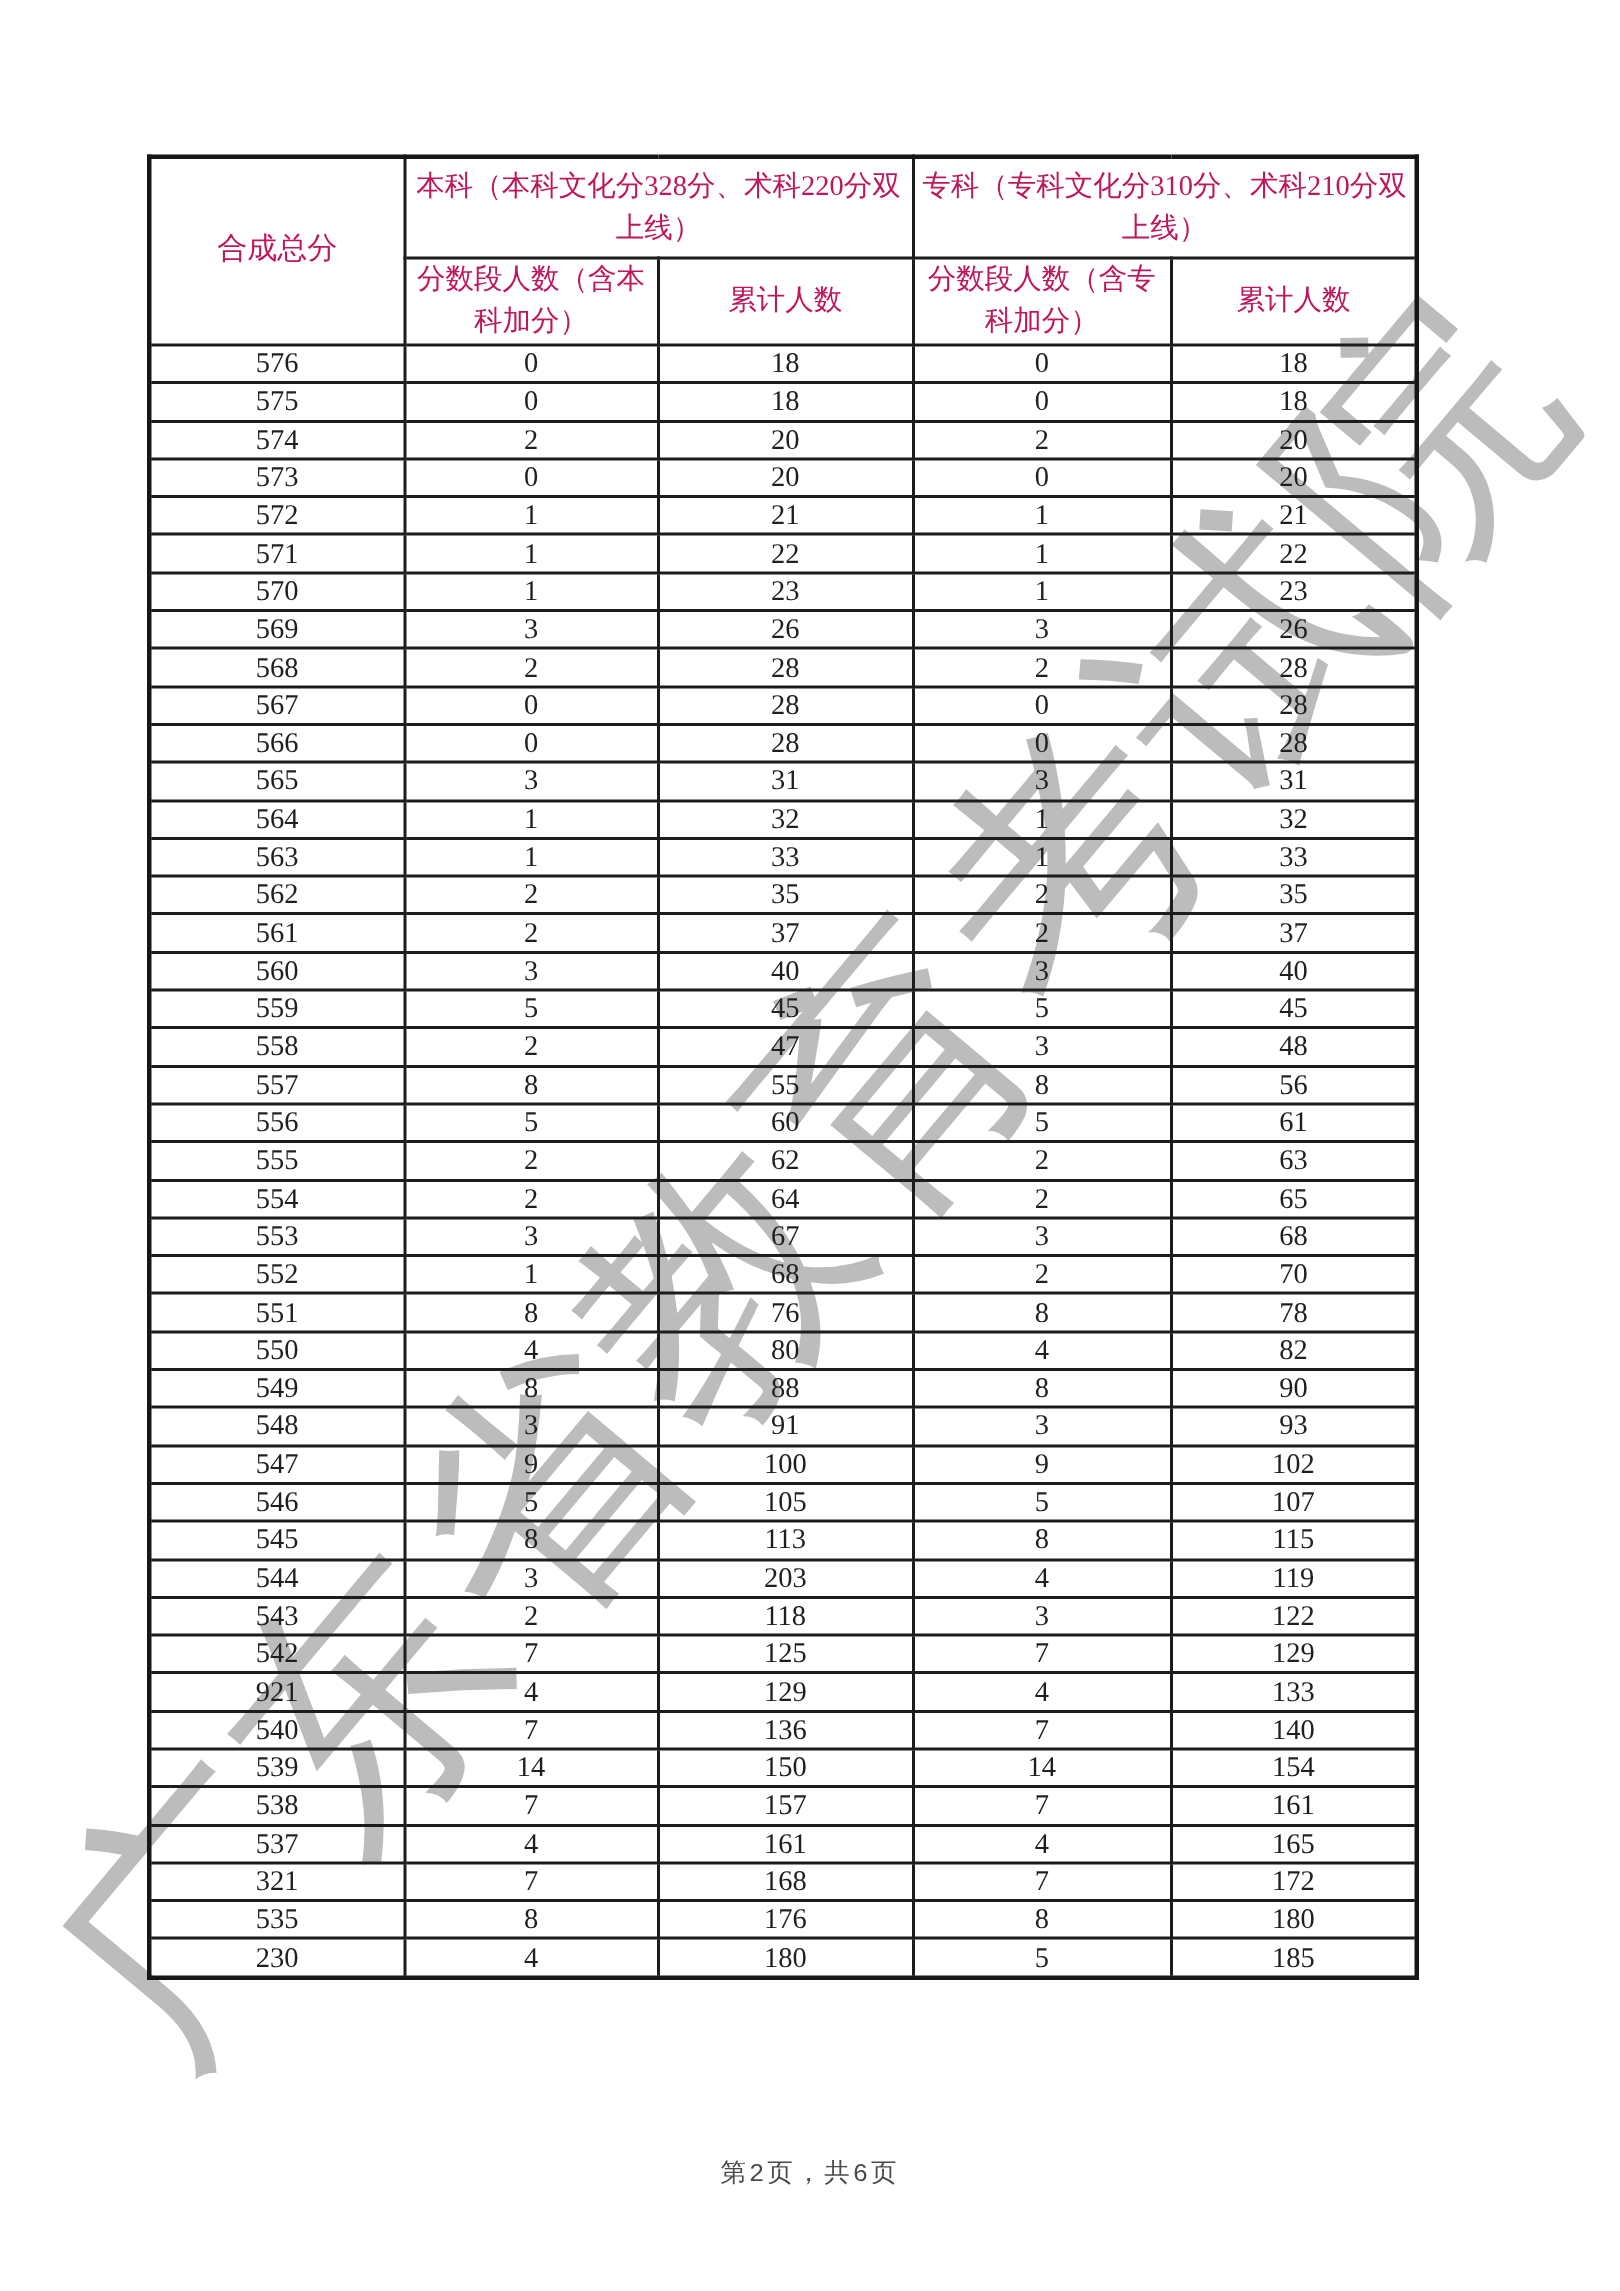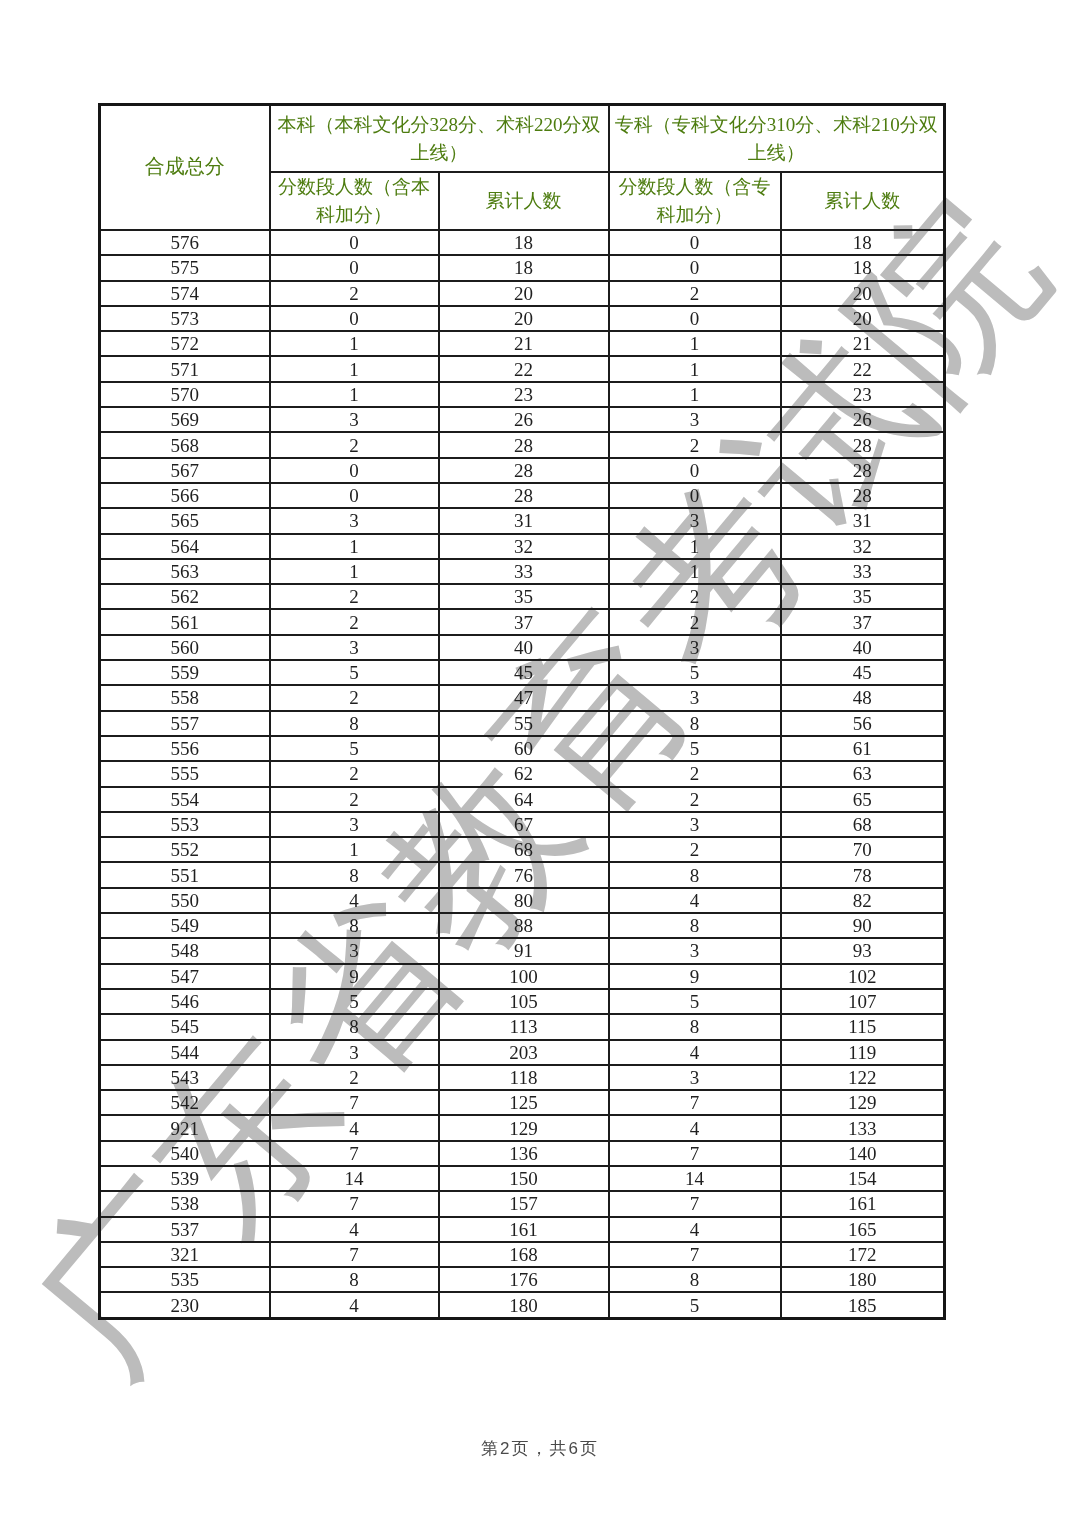--- a/index.html
+++ b/index.html
@@ -52,21 +52,21 @@
     background: transparent;
     font-weight: normal;
     overflow: hidden;
   }
   table.score-table {
     border: 3px solid #161616;
   }
   thead th {
     font-size: 19px;
     line-height: 1.45;
-    color: #4d7c0f;
+    color: #be185d;
   }
   th.score-col-header {
     font-size: 20px;
     font-family: Liberation Mono, monospace;
   }
   tr.group-header-row th {
     height: 65px;
   }
   tr.sub-header-row th {
     height: 56px;
@@ -81,21 +81,21 @@
   
   .page-footer {
     position: absolute;
     left: 0;
     top: 1437px;
     width: 100%;
     text-align: center;
     font-size: 17px;
     letter-spacing: 2px;
     color: #4a4a4a;
-    font-family: Liberation Sans, sans-serif;
+    font-family: Liberation Mono, monospace;
     z-index: 1;
   }
 </style>
 </head>
 <body>
 
 <div class="watermark" style="color: rgb(188, 188, 188);">广东省教育考试院</div>
 
 <table class="score-table">
   <colgroup>

